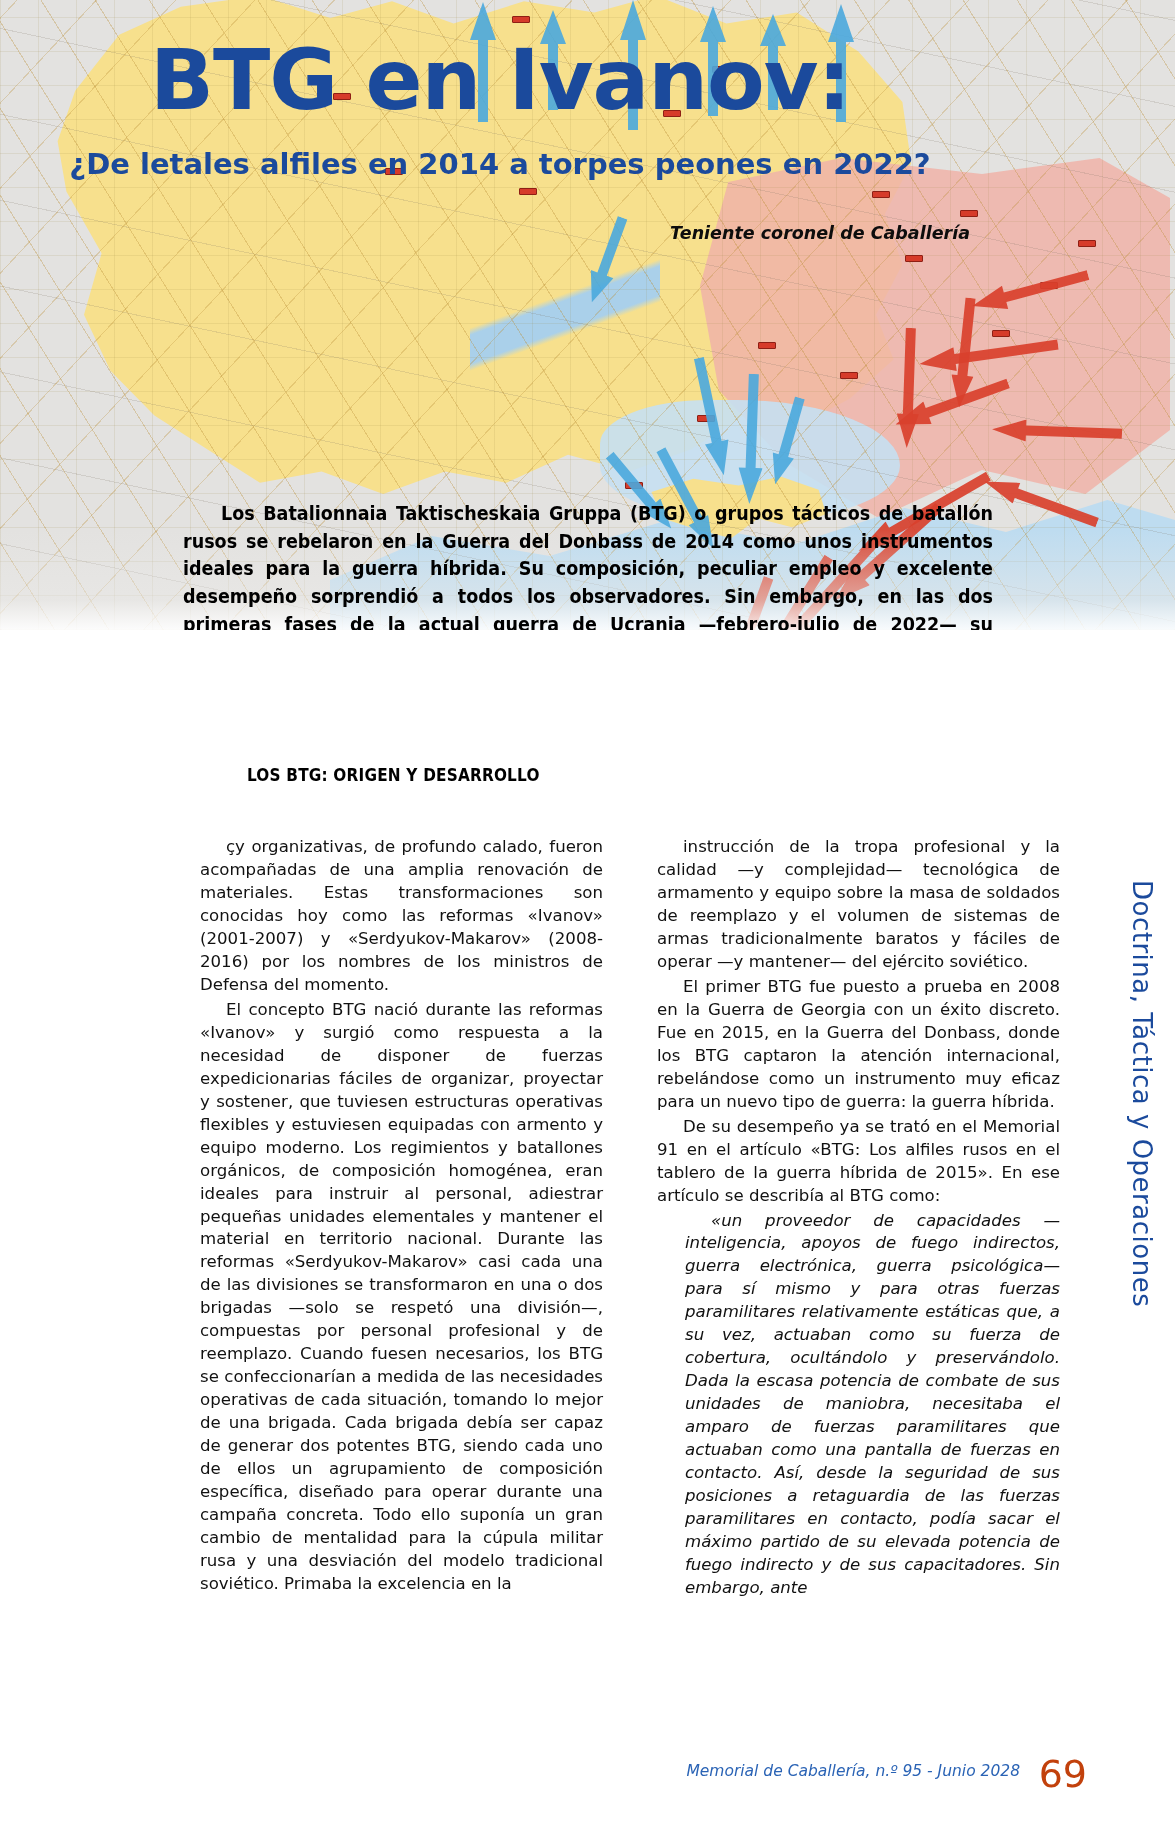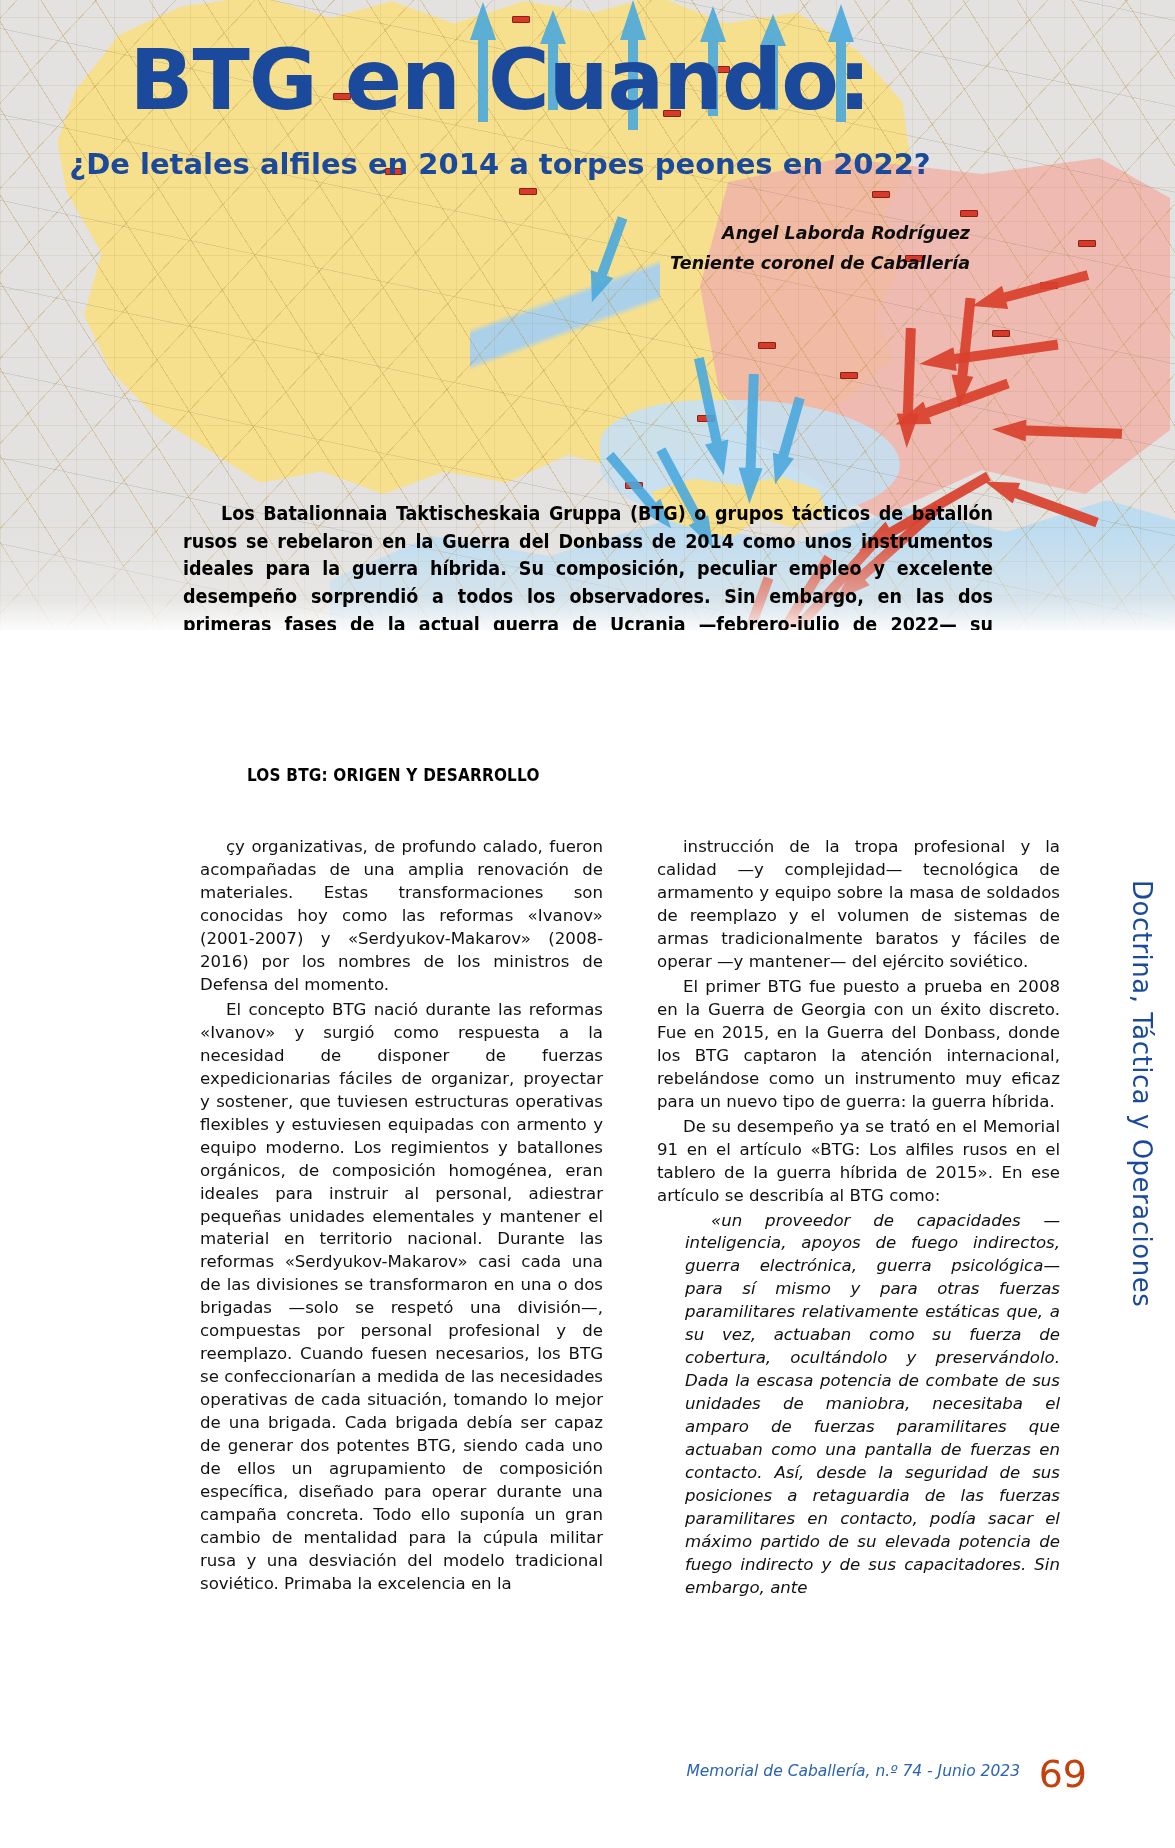--- a/index.html
+++ b/index.html
@@ -278,26 +278,25 @@
   <div class="arrow-red" style="left:1090px;top:400px;transform:rotate(290deg);"><svg width="22" height="120">
         <path d="M11 0 L22 34 L16 34 L16 120 L6 120 L6 34 L0 34 Z"></path>
       </svg></div>
   <div class="arrow-red" style="left:760px;top:470px;transform:rotate(200deg);"><svg width="20" height="100">
         <path d="M10 0 L20 30 L15 30 L15 100 L5 100 L5 30 L0 30 Z"></path>
       </svg></div>
 
   <div class="headerfade"></div>
 
   <div id="title-block">
-    <div id="main-title">BTG en Cuando:</div>
+    <div id="main-title">BTG en Ivanov:</div>
     <div id="subtitle">¿De letales alfiles en 2014 a torpes peones en 2022?</div>
   </div>
 
   <div id="author-block">
-    <div>Angel Laborda Rodríguez</div>
     <div>Teniente coronel de Caballería</div>
   </div>
 
   <div id="abstract">Los Batalionnaia Taktischeskaia Gruppa (BTG) o grupos tácticos de batallón rusos se rebelaron en la Guerra del Donbass de 2014 como unos instrumentos ideales para la guerra híbrida. Su composición, peculiar empleo y excelente desempeño sorprendió a todos los observadores. Sin embargo, en las dos primeras fases de la actual guerra de Ucrania —febrero-julio de 2022— su desempeño no ha estado a la altura de las expectativas creadas. El artículo expone lo observado durante ese periodo relativo a esos agrupamientos tácticos.</div>
 </div>
 
 <div id="section-heading">LOS BTG: ORIGEN Y DESARROLLO</div>
 
 <div id="cols">
   <div class="col left">
@@ -308,15 +307,15 @@
     <p>instrucción de la tropa profesional y la calidad —y complejidad— tecnológica de armamento y equipo sobre la masa de soldados de reemplazo y el volumen de sistemas de armas tradicionalmente baratos y fáciles de operar —y mantener— del ejército soviético.</p>
     <p>El primer BTG fue puesto a prueba en 2008 en la Guerra de Georgia con un éxito discreto. Fue en 2015, en la Guerra del Donbass, donde los BTG captaron la atención internacional, rebelándose como un instrumento muy eficaz para un nuevo tipo de guerra: la guerra híbrida.</p>
     <p>De su desempeño ya se trató en el Memorial 91 en el artículo «BTG: Los alfiles rusos en el tablero de la guerra híbrida de 2015». En ese artículo se describía al BTG como:</p>
     <p class="quote">«un proveedor de capacidades —inteligencia, apoyos de fuego indirectos, guerra electrónica, guerra psicológica— para sí mismo y para otras fuerzas paramilitares relativamente estáticas que, a su vez, actuaban como su fuerza de cobertura, ocultándolo y preservándolo. Dada la escasa potencia de combate de sus unidades de maniobra, necesitaba el amparo de fuerzas paramilitares que actuaban como una pantalla de fuerzas en contacto. Así, desde la seguridad de sus posiciones a retaguardia de las fuerzas paramilitares en contacto, podía sacar el máximo partido de su elevada potencia de fuego indirecto y de sus capacitadores. Sin embargo, ante</p>
   </div>
 </div>
 
 <div id="side-label">Doctrina, Táctica y Operaciones</div>
 
 <div id="footer">
-  <div id="footer-cite">Memorial de Caballería, n.º 74 - Junio 2023</div>
+  <div id="footer-cite">Memorial de Caballería, n.º 95 - Junio 2028</div>
   <div id="page-number">69</div>
 </div>
 
 </body></html>

